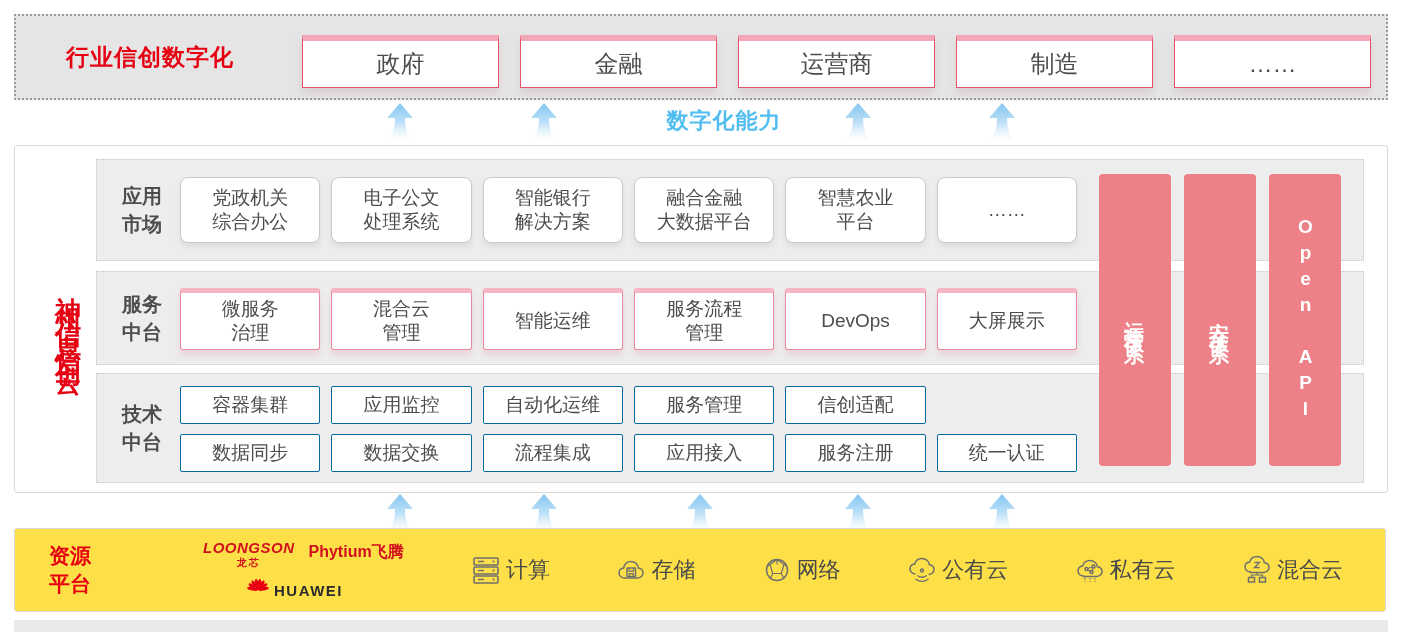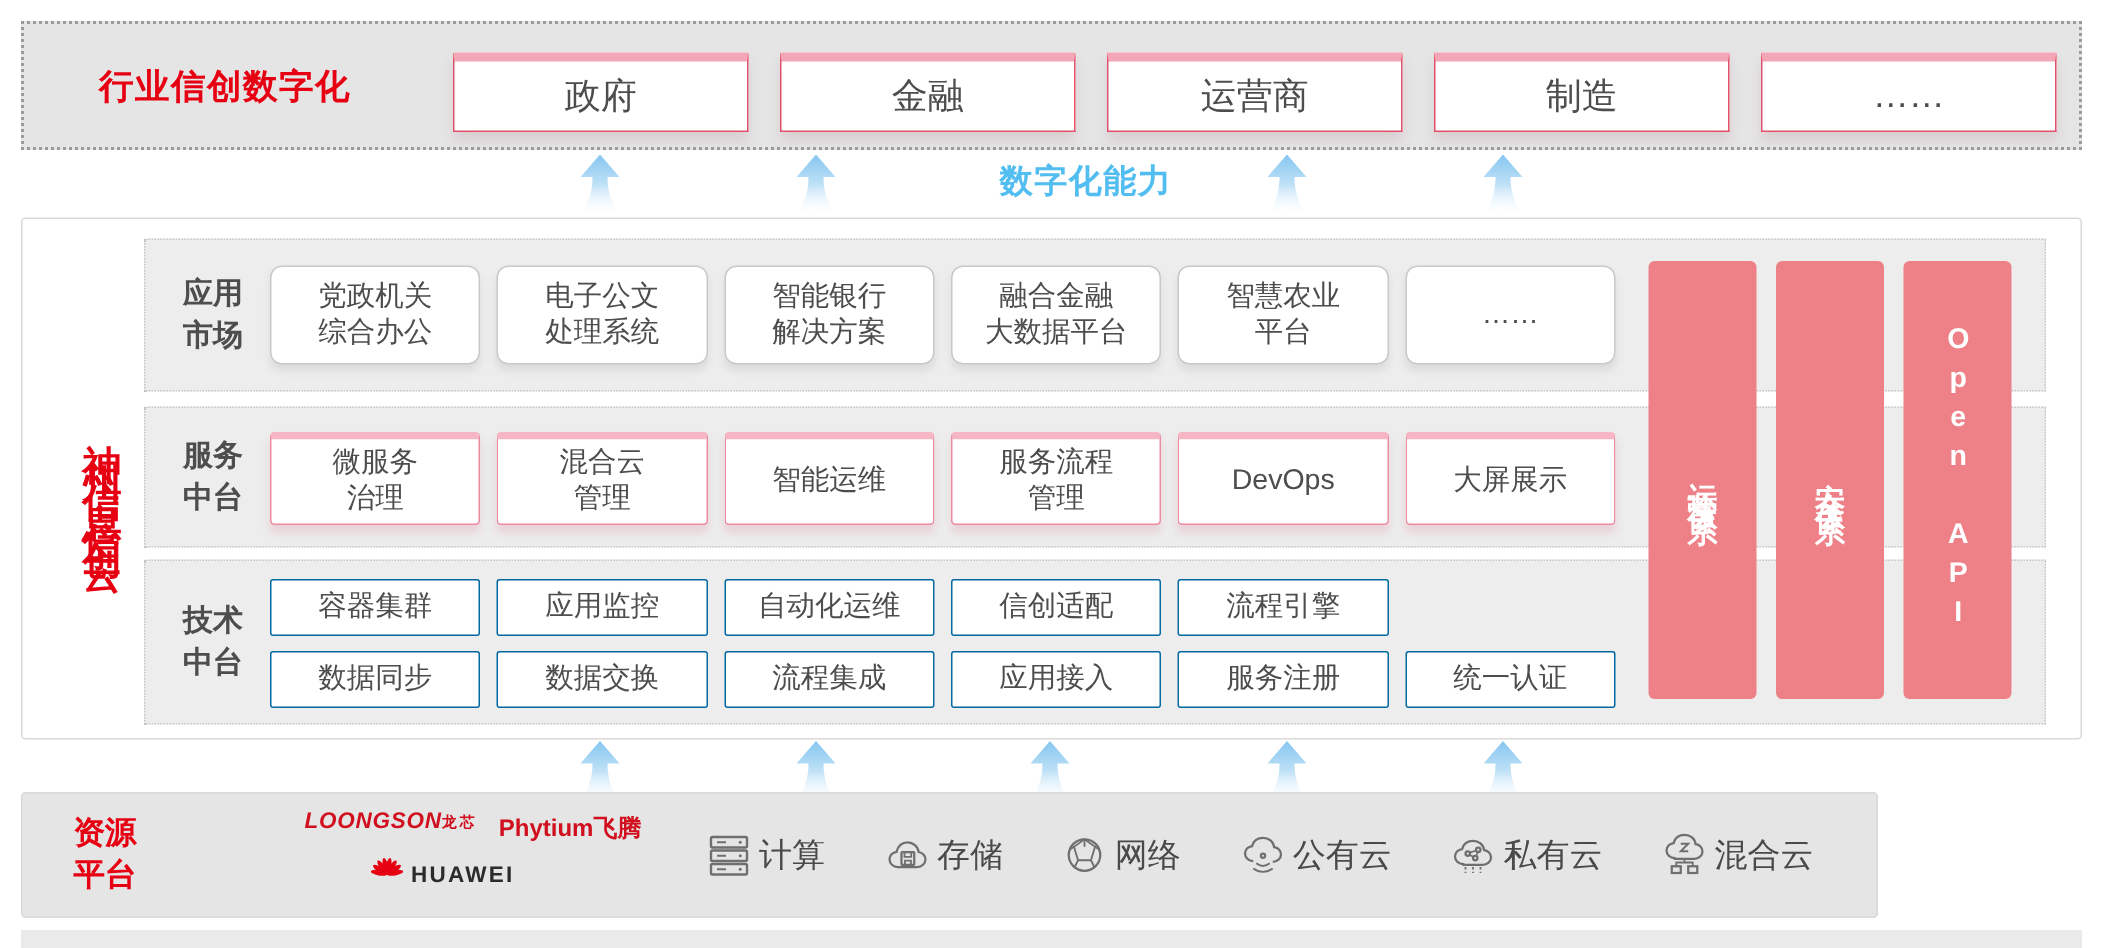--- a/index.html
+++ b/index.html
@@ -91,31 +91,31 @@
     display:flex; align-items:center; justify-content:center;
     writing-mode:vertical-rl; text-orientation:upright;
     color:#ffffff; font-size:20px; font-weight:bold; letter-spacing:7px;
   }
   .pillar-1 { left:1084px; }
   .pillar-2 { left:1169px; }
   .pillar-3 { left:1254px; letter-spacing:5px; font-size:19px; }
 
   
   .resources {
-    position:absolute; left:14px; top:528px; width:1238px; height:84px;
-    border:1px solid #d9d9d9; border-radius:3px; background:#e5e5e5;
+    position:absolute; left:14px; top:528px; width:1372px; height:84px;
+    border:1px solid #d9d9d9; border-radius:3px; background:#fde047;
   }
   .res-label {
     position:absolute; left:34px; top:0; bottom:0;
     display:flex; align-items:center;
     font-size:21px; font-weight:bold; color:#e60012; line-height:1.35;
   }
   .vendors { position:absolute; left:188px; top:10px; width:230px; }
   .vendor-line { display:flex; align-items:flex-start; gap:14px; }
-  .loongson { display:flex; flex-direction:row; align-items:center; }
+  .loongson { display:flex; flex-direction:column; align-items:center; }
   .loongson-text { font-size:15px; font-weight:bold; font-style:italic; color:#d1101f; letter-spacing:.5px; }
   .loongson-sub  { font-size:10px; font-weight:bold; color:#d1101f; letter-spacing:2px; }
   .phytium { font-size:16px; font-weight:bold; color:#d1101f; margin-top:3px; }
   .huawei { display:flex; align-items:center; gap:5px; margin:7px 0 0 44px; }
   .huawei-text { font-size:15px; font-weight:bold; color:#2b2b2b; letter-spacing:1.5px; }
 
   .res-items {
     position:absolute; left:455px; right:42px; top:0; bottom:0;
     display:flex; align-items:center; justify-content:space-between;
   }
@@ -203,22 +203,22 @@
     </div>
   </div>
 
   <div class="p-row p-row-3">
     <div class="row-label preline">技术
 中台</div>
     <div class="card-grid grid-tech-1">
       <div class="card card-tech">容器集群</div>
       <div class="card card-tech">应用监控</div>
       <div class="card card-tech">自动化运维</div>
+      <div class="card card-tech">服务管理</div>
       <div class="card card-tech">信创适配</div>
-      <div class="card card-tech">流程引擎</div>
     </div>
     <div class="card-grid grid-tech-2">
       <div class="card card-tech">数据同步</div>
       <div class="card card-tech">数据交换</div>
       <div class="card card-tech">流程集成</div>
       <div class="card card-tech">应用接入</div>
       <div class="card card-tech">服务注册</div>
       <div class="card card-tech">统一认证</div>
     </div>
   </div>

